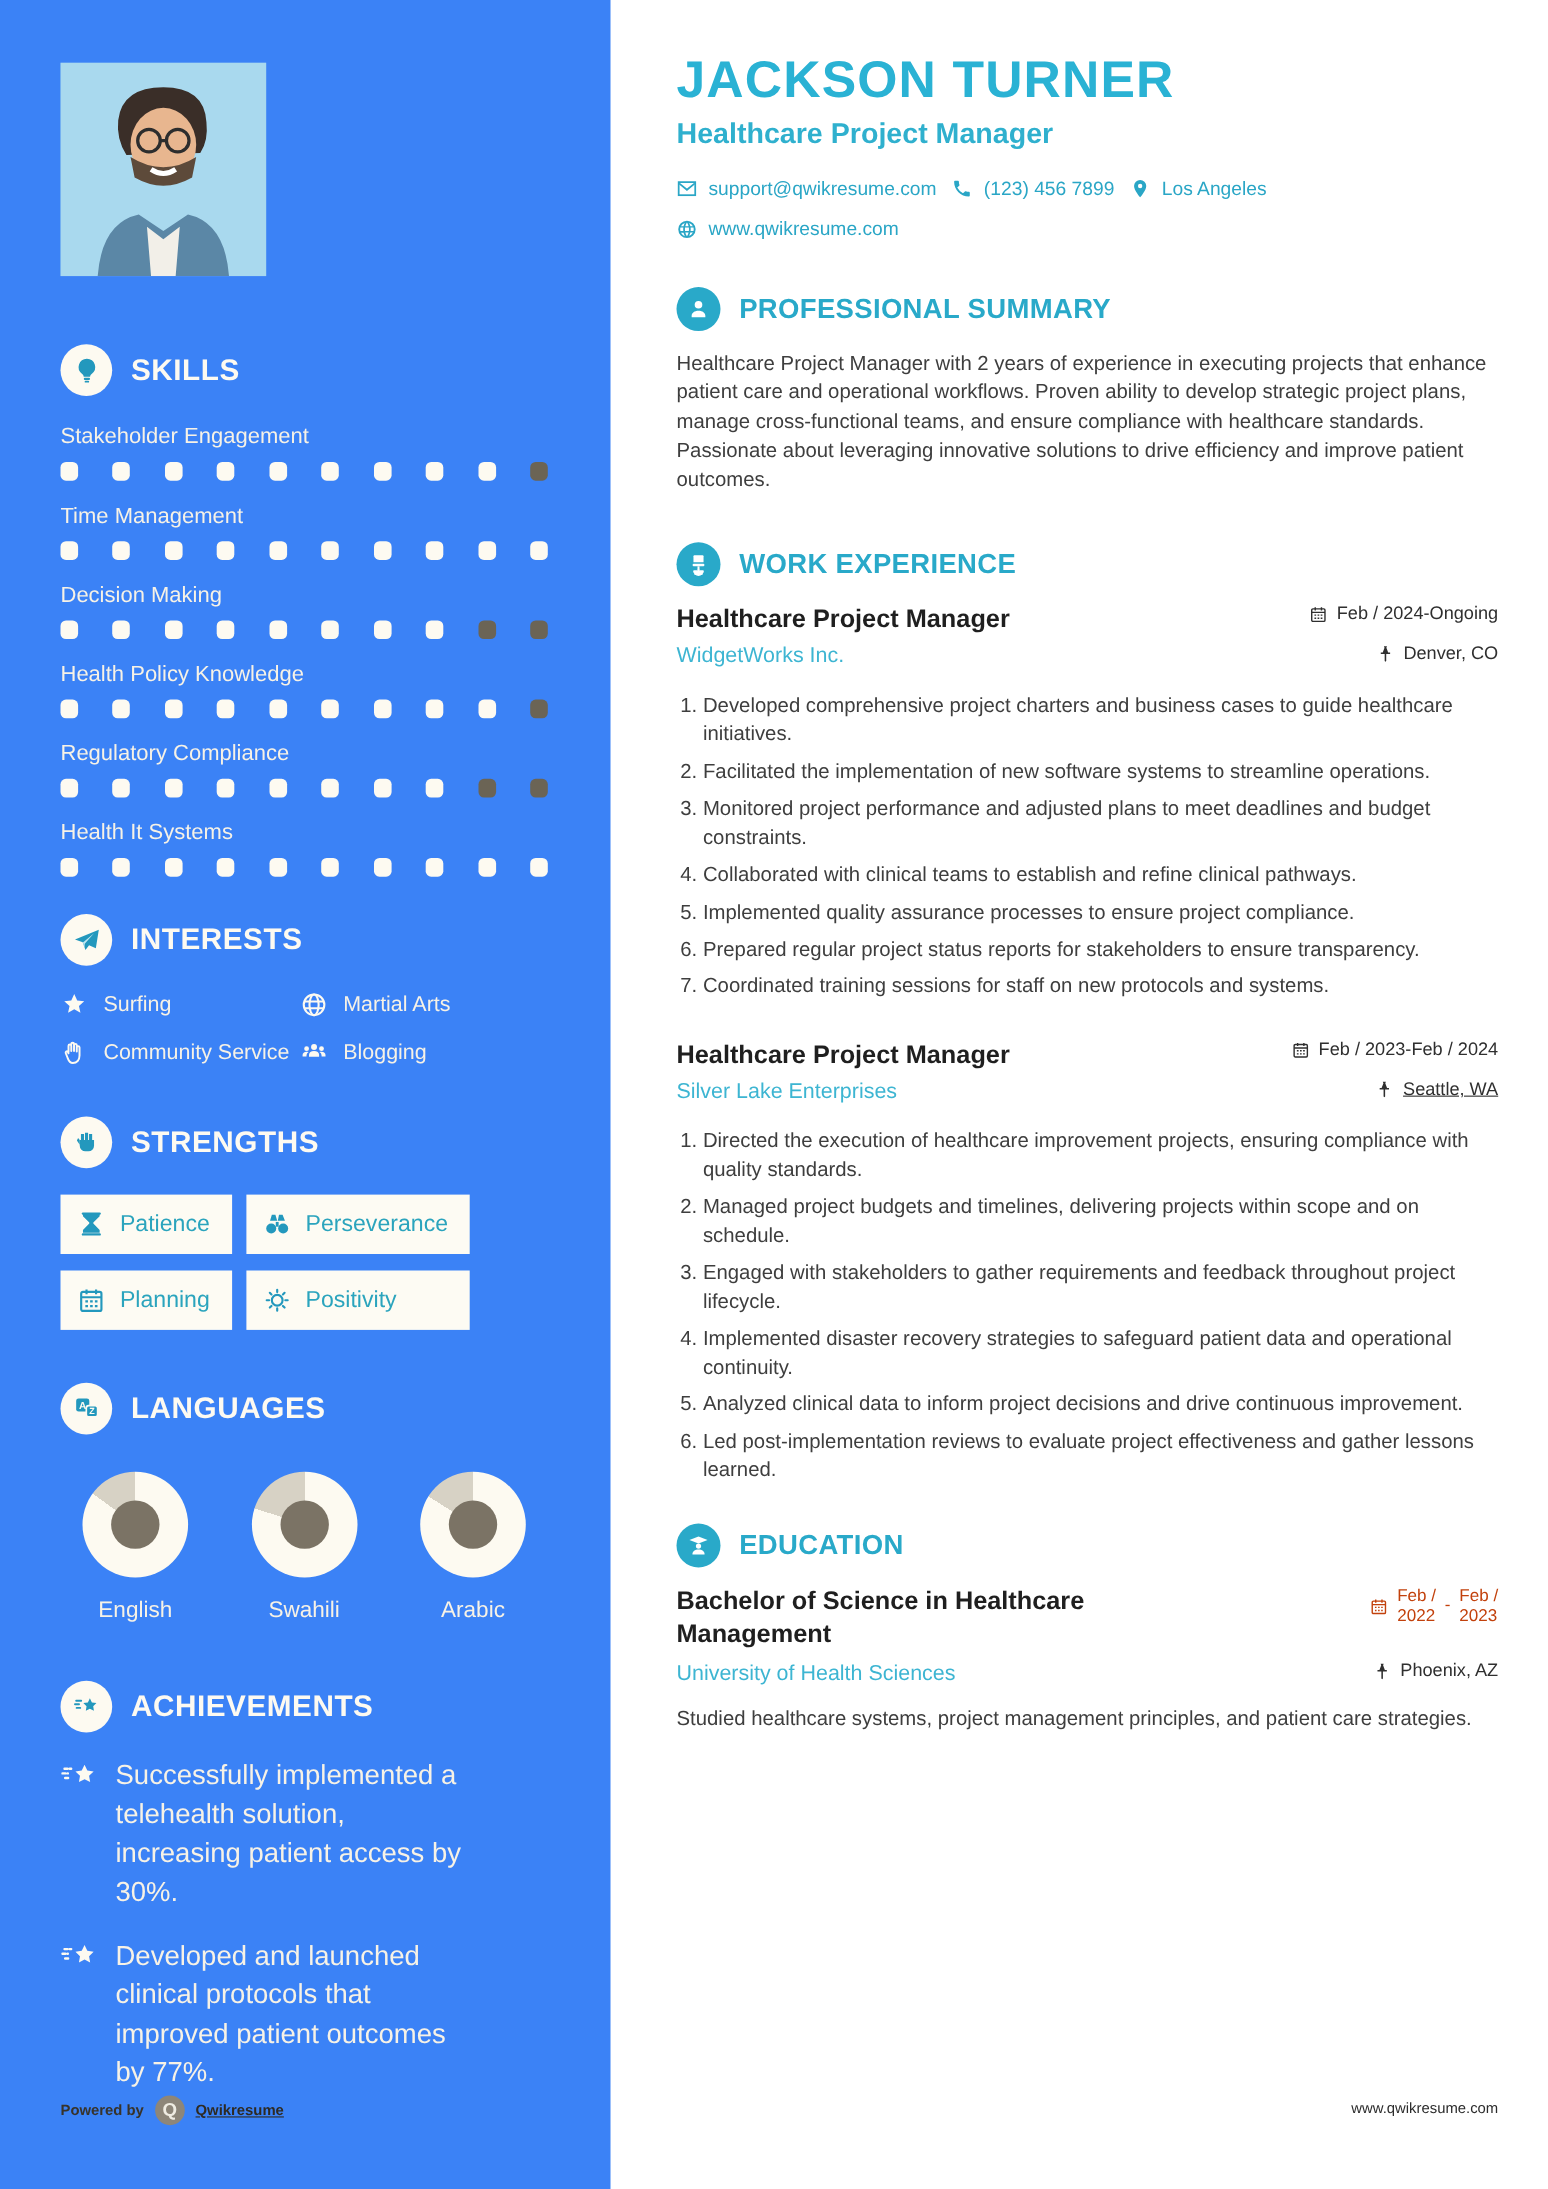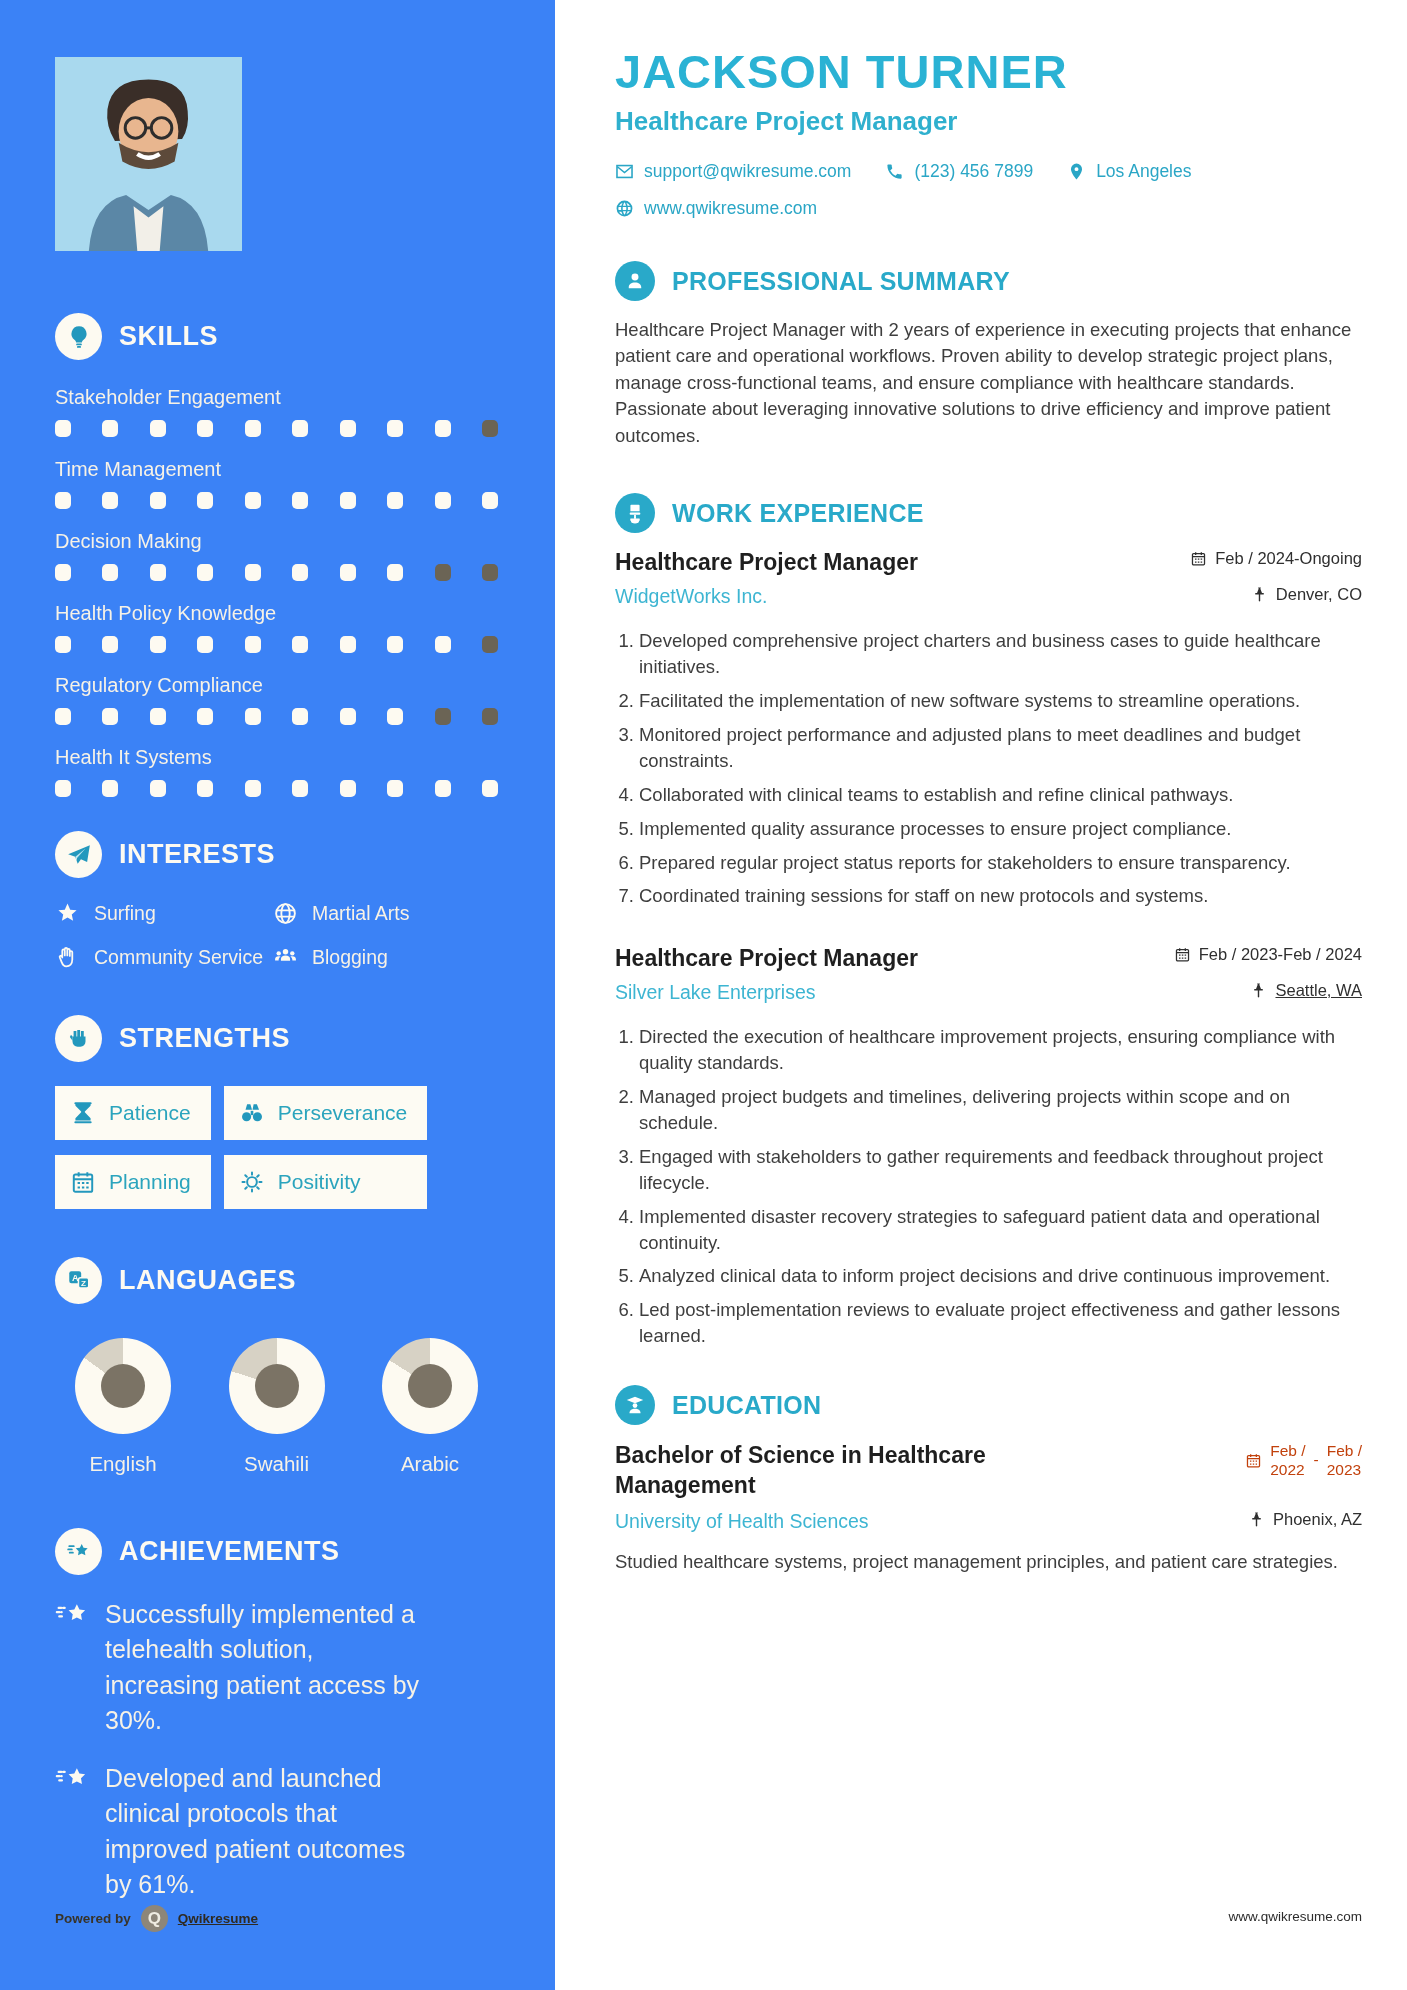--- a/index.html
+++ b/index.html
@@ -50,21 +50,21 @@
 
   .side-footer { position:absolute; left:55px; bottom:58px; display:flex; align-items:center; gap:10px; }
   .side-footer .pb { color:#37332a; font-size:13.5px; font-weight:bold; }
   .qlogo { width:27px; height:27px; border-radius:50%; background:#8d8679; color:#efece2; display:flex; align-items:center; justify-content:center; font-size:17px; font-weight:bold; }
   .side-footer .brand { color:#2e2a22; font-size:13.5px; font-weight:bold; text-decoration:underline; }
 
   
   .main { position:absolute; left:555px; top:0; width:852px; height:1990px; padding:44px 45px 0 60px;border-radius:10px; }
   .name { color:#2ab2d4; font-size:47px; font-weight:800; letter-spacing:1px; }
   .job-title-top { color:#2fb0ce; font-size:26px; font-weight:bold; margin-top:7px; }
-  .contact-row { display:flex; align-items:flex-end; gap:20px; margin-top:24px; flex-wrap:wrap; }
+  .contact-row { display:flex; align-items:flex-end; gap:0; margin-top:24px; flex-wrap:wrap; }
   .contact-item { display:flex; align-items:center; gap:10px; margin-right:14px; }
   .contact-item .icon { width:19px; height:19px; color:#2aa6c6; }
   .contact-item .icon svg { width:100%; height:100%; }
   .contact-item span { color:#2aa6c6; font-size:17.5px; }
   .website-row { margin-top:16px; }
 
   .msection { margin-top:42px; }
   .m-head { display:flex; align-items:center; gap:17px; margin-bottom:16px; }
   .m-head .badge { width:40px; height:40px; border-radius:50%; background:#29a9c9; color:#ffffff; display:flex; align-items:center; justify-content:center; flex:0 0 auto; }
   .m-head .badge svg { width:22px; height:22px; }
@@ -356,21 +356,21 @@
                 <path d="m18 4 2.1 4.3 4.7.7-3.4 3.3.8 4.7L18 14.8 13.8 17l.8-4.7-3.4-3.3 4.7-.7z"></path>
                 <path d="M3 7h5M1.5 10.5h4M3.5 14h3.5" stroke="currentColor" stroke-width="1.8" stroke-linecap="round" stroke-dasharray="2.2 1.6"></path>
               </svg></span>
             <p>Successfully implemented a telehealth solution, increasing patient access by 30%.</p>
           </div>
           <div class="ach">
             <span class="icon"><svg viewBox="0 0 28 24" fill="currentColor">
                 <path d="m18 4 2.1 4.3 4.7.7-3.4 3.3.8 4.7L18 14.8 13.8 17l.8-4.7-3.4-3.3 4.7-.7z"></path>
                 <path d="M3 7h5M1.5 10.5h4M3.5 14h3.5" stroke="currentColor" stroke-width="1.8" stroke-linecap="round" stroke-dasharray="2.2 1.6"></path>
               </svg></span>
-            <p>Developed and launched clinical protocols that improved patient outcomes by 61%.</p>
+            <p>Developed and launched clinical protocols that improved patient outcomes by 77%.</p>
           </div>
         </div>
     </section>
 
     <div class="side-footer">
       <span class="pb">Powered by</span>
       <span class="qlogo">Q</span>
       <a class="brand">Qwikresume</a>
     </div>
   </aside>

